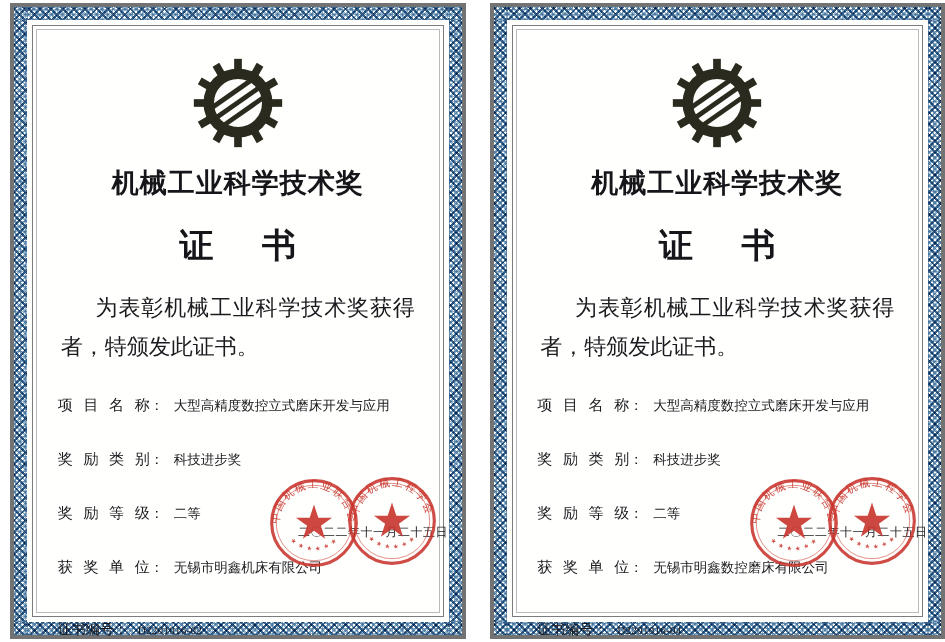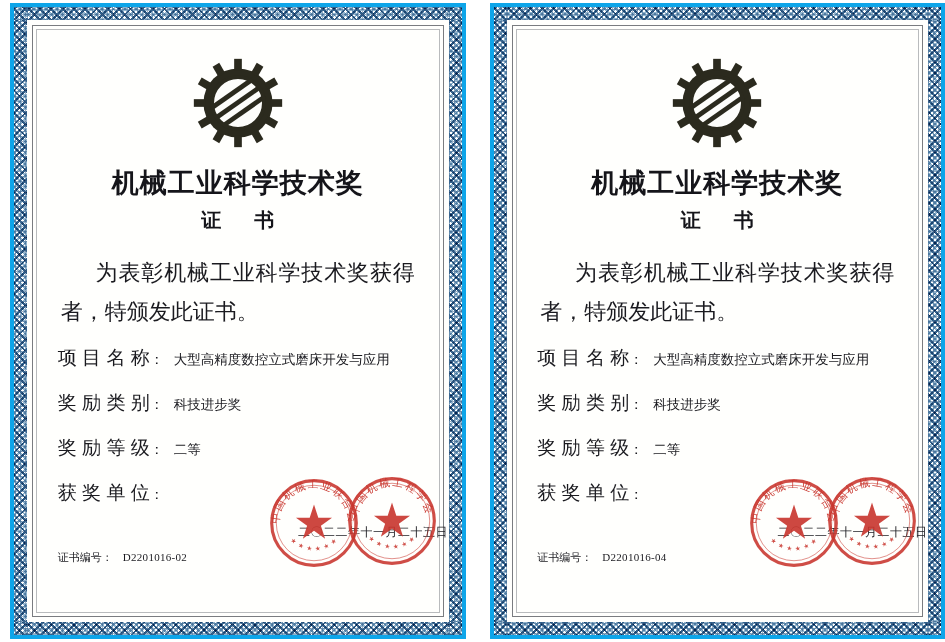--- a/index.html
+++ b/index.html
@@ -15,21 +15,21 @@
     display:flex;
     gap:10px;
     padding:0;
     box-sizing:border-box;
   }
   .cert{
     position:relative;
     width:466px;
     height:636px;
     margin-top:3px;
-    background:#0ea5e9;
+    background:#737373;
     box-sizing:border-box;
   }
   .cert.left{margin-left:10px;}
   .cert.right{margin-left:14px;}
 
   
   .border-outer{
     position:absolute;
     inset:8px 12px 10px 12px;
     border:2px solid #6d6f72;
@@ -117,24 +117,24 @@
   .title-main{
     margin-top:14px;
     font-family:"Liberation Serif", serif;
     font-weight:bold;
     font-size:27px;
     letter-spacing:1px;
     color:#15151a;
     white-space:nowrap;
   }
   .title-sub{
-    margin-top:6px;
-    font-family:Liberation Serif, serif;
+    margin-top:22px;
+    font-family:Liberation Mono, monospace;
     font-weight:bold;
-    font-size:20px;
+    font-size:34px;
     letter-spacing:14px;
     text-indent:14px;
     color:#15151a;
   }
 
   .para{
     margin-top:20px;
     width:354px;
     font-size:22px;
     line-height:1.75;
@@ -153,38 +153,39 @@
   .field{
     display:flex;
     align-items:baseline;
     font-size:14px;
     color:#1a1a1f;
   }
   .field .label{
     width:92px;
     text-align:justify;
     text-align-last:justify;
-    font-size:19px;
+    font-size:15px;
     white-space:nowrap;
+    margin-top:16px;
   }
   .field .colon{margin:0 2px 0 0;}
   .field .value{
     font-size:13.5px;
     margin-left:8px;
   }
 
   .certno{
     margin-top:44px;
     width:360px;
     display:flex;
     align-items:baseline;
     font-size:14px;
     color:#1a1a1f;
   }
-  .certno .label{font-size:11px;}
+  .certno .label{font-size:14px;}
   .certno .value{
     margin-left:10px;
     font-size:11px;
     letter-spacing:0.3px;
   }
 
   
   .seals{
     position:absolute;
     left:228px;
@@ -274,20 +275,21 @@
           <span class="value">科技进步奖</span>
         </div>
         <div class="field">
           <span class="label">奖励等级</span>
           <span class="colon">：</span>
           <span class="value">二等</span>
         </div>
         <div class="field">
           <span class="label">获奖单位</span>
           <span class="colon">：</span>
+          <span class="value">无锡市明鑫机床有限公司</span>
         </div>
       </div>
 
       <div class="certno">
         <span class="label">证书编号：</span>
         <span class="value">D2201016-02</span>
       </div>
 
       <div class="seals">
         <div class="sealtext">二〇二二年十一月二十五日</div>
@@ -385,20 +387,21 @@
           <span class="value">科技进步奖</span>
         </div>
         <div class="field">
           <span class="label">奖励等级</span>
           <span class="colon">：</span>
           <span class="value">二等</span>
         </div>
         <div class="field">
           <span class="label">获奖单位</span>
           <span class="colon">：</span>
+          <span class="value">无锡市明鑫数控磨床有限公司</span>
         </div>
       </div>
 
       <div class="certno">
         <span class="label">证书编号：</span>
         <span class="value">D2201016-04</span>
       </div>
 
       <div class="seals">
         <div class="sealtext">二〇二二年十一月二十五日</div>

